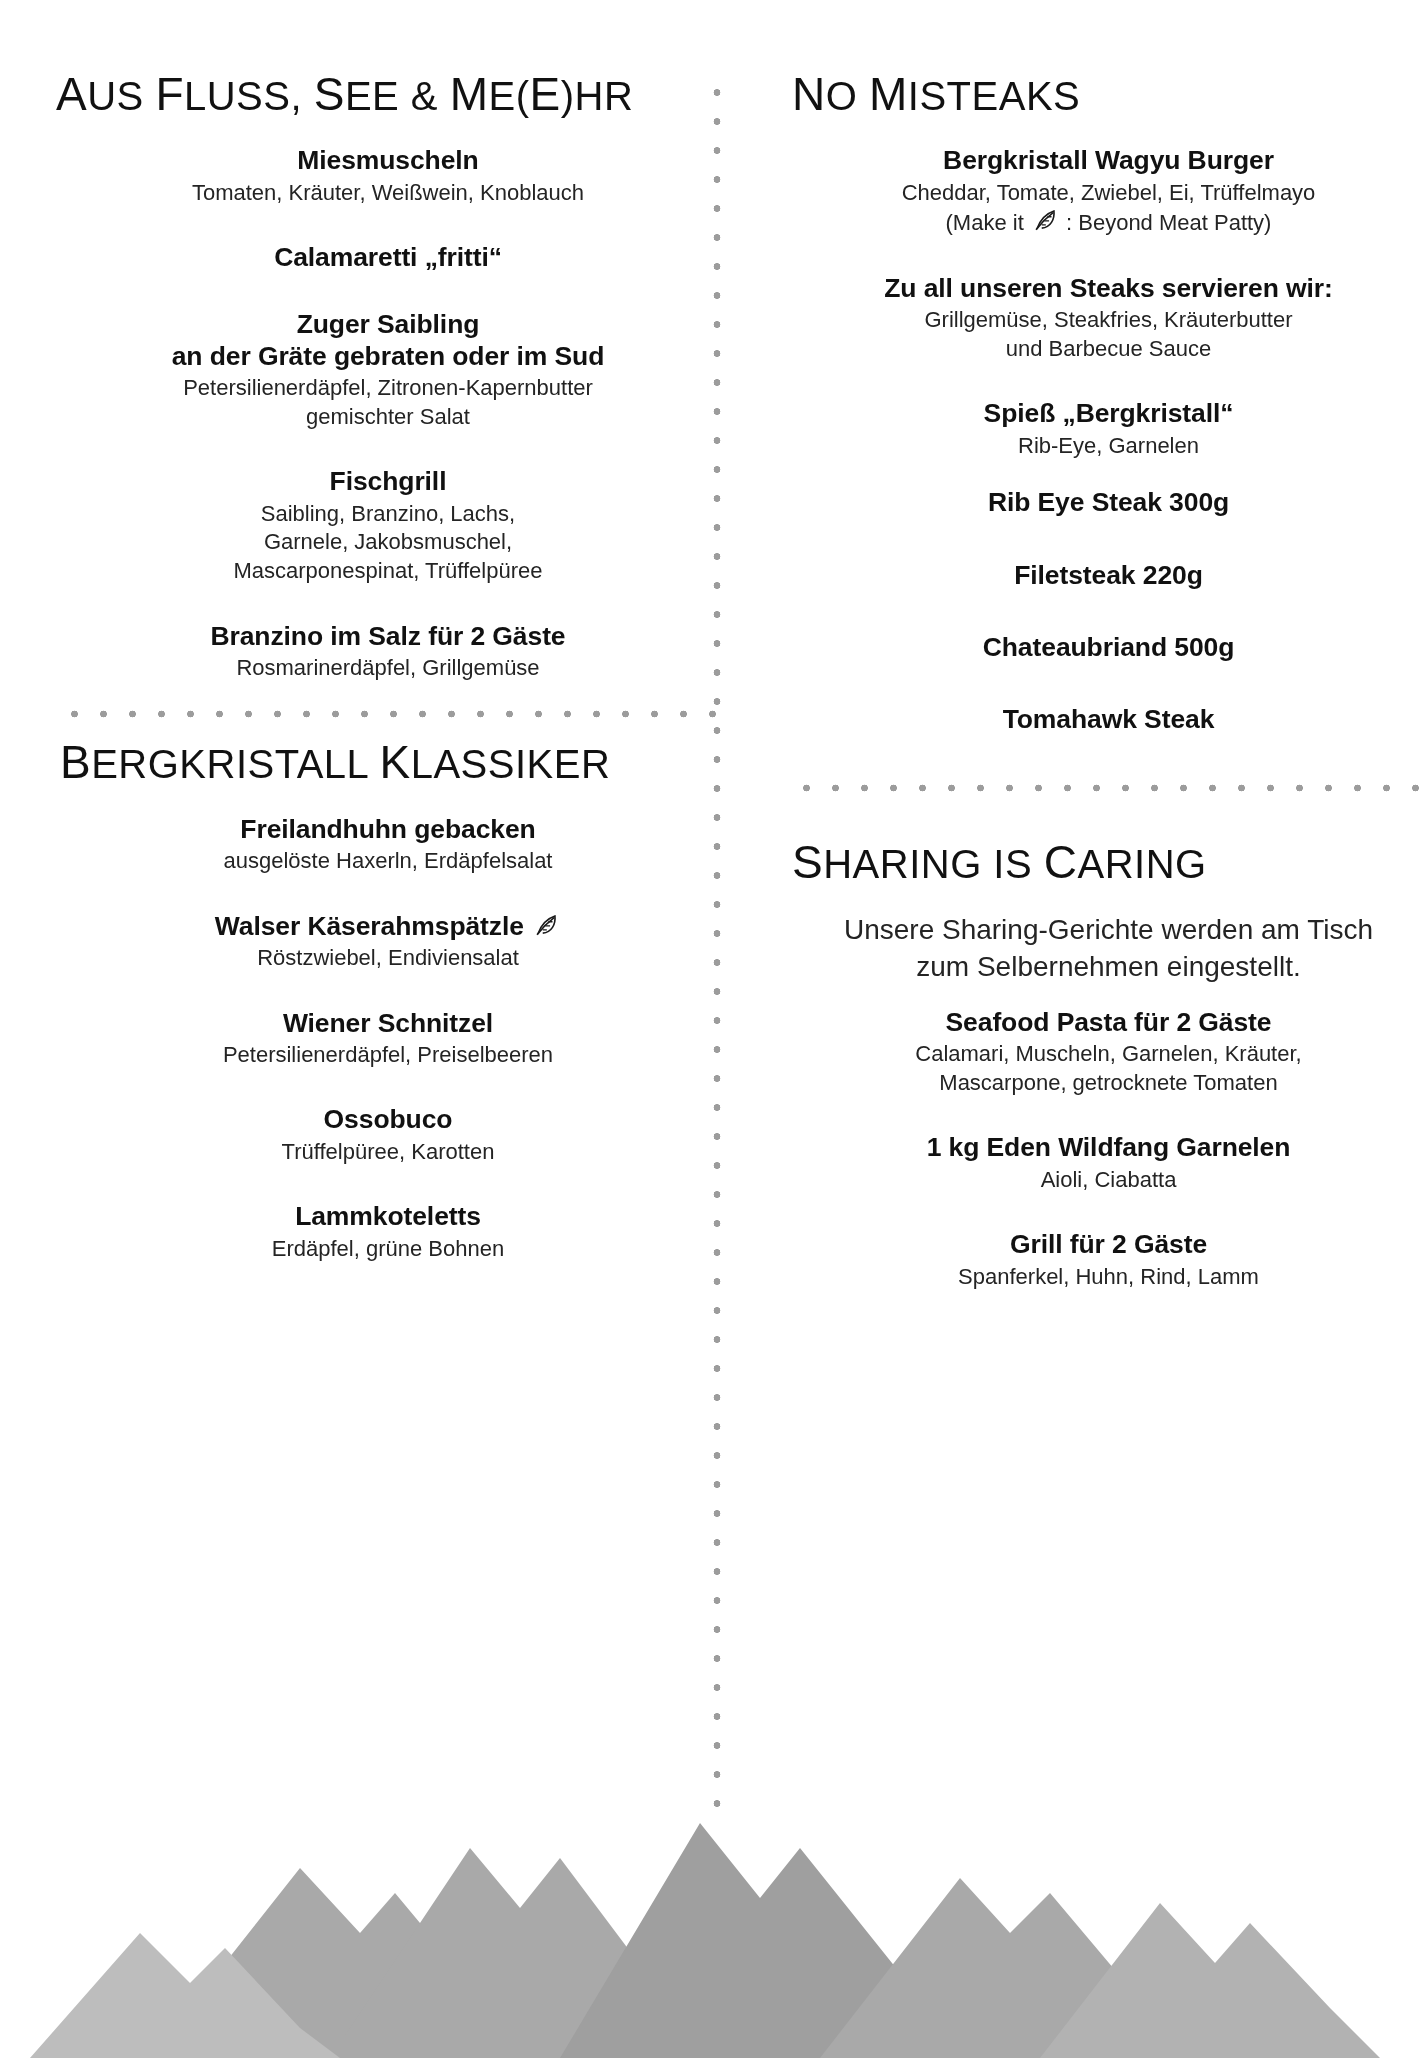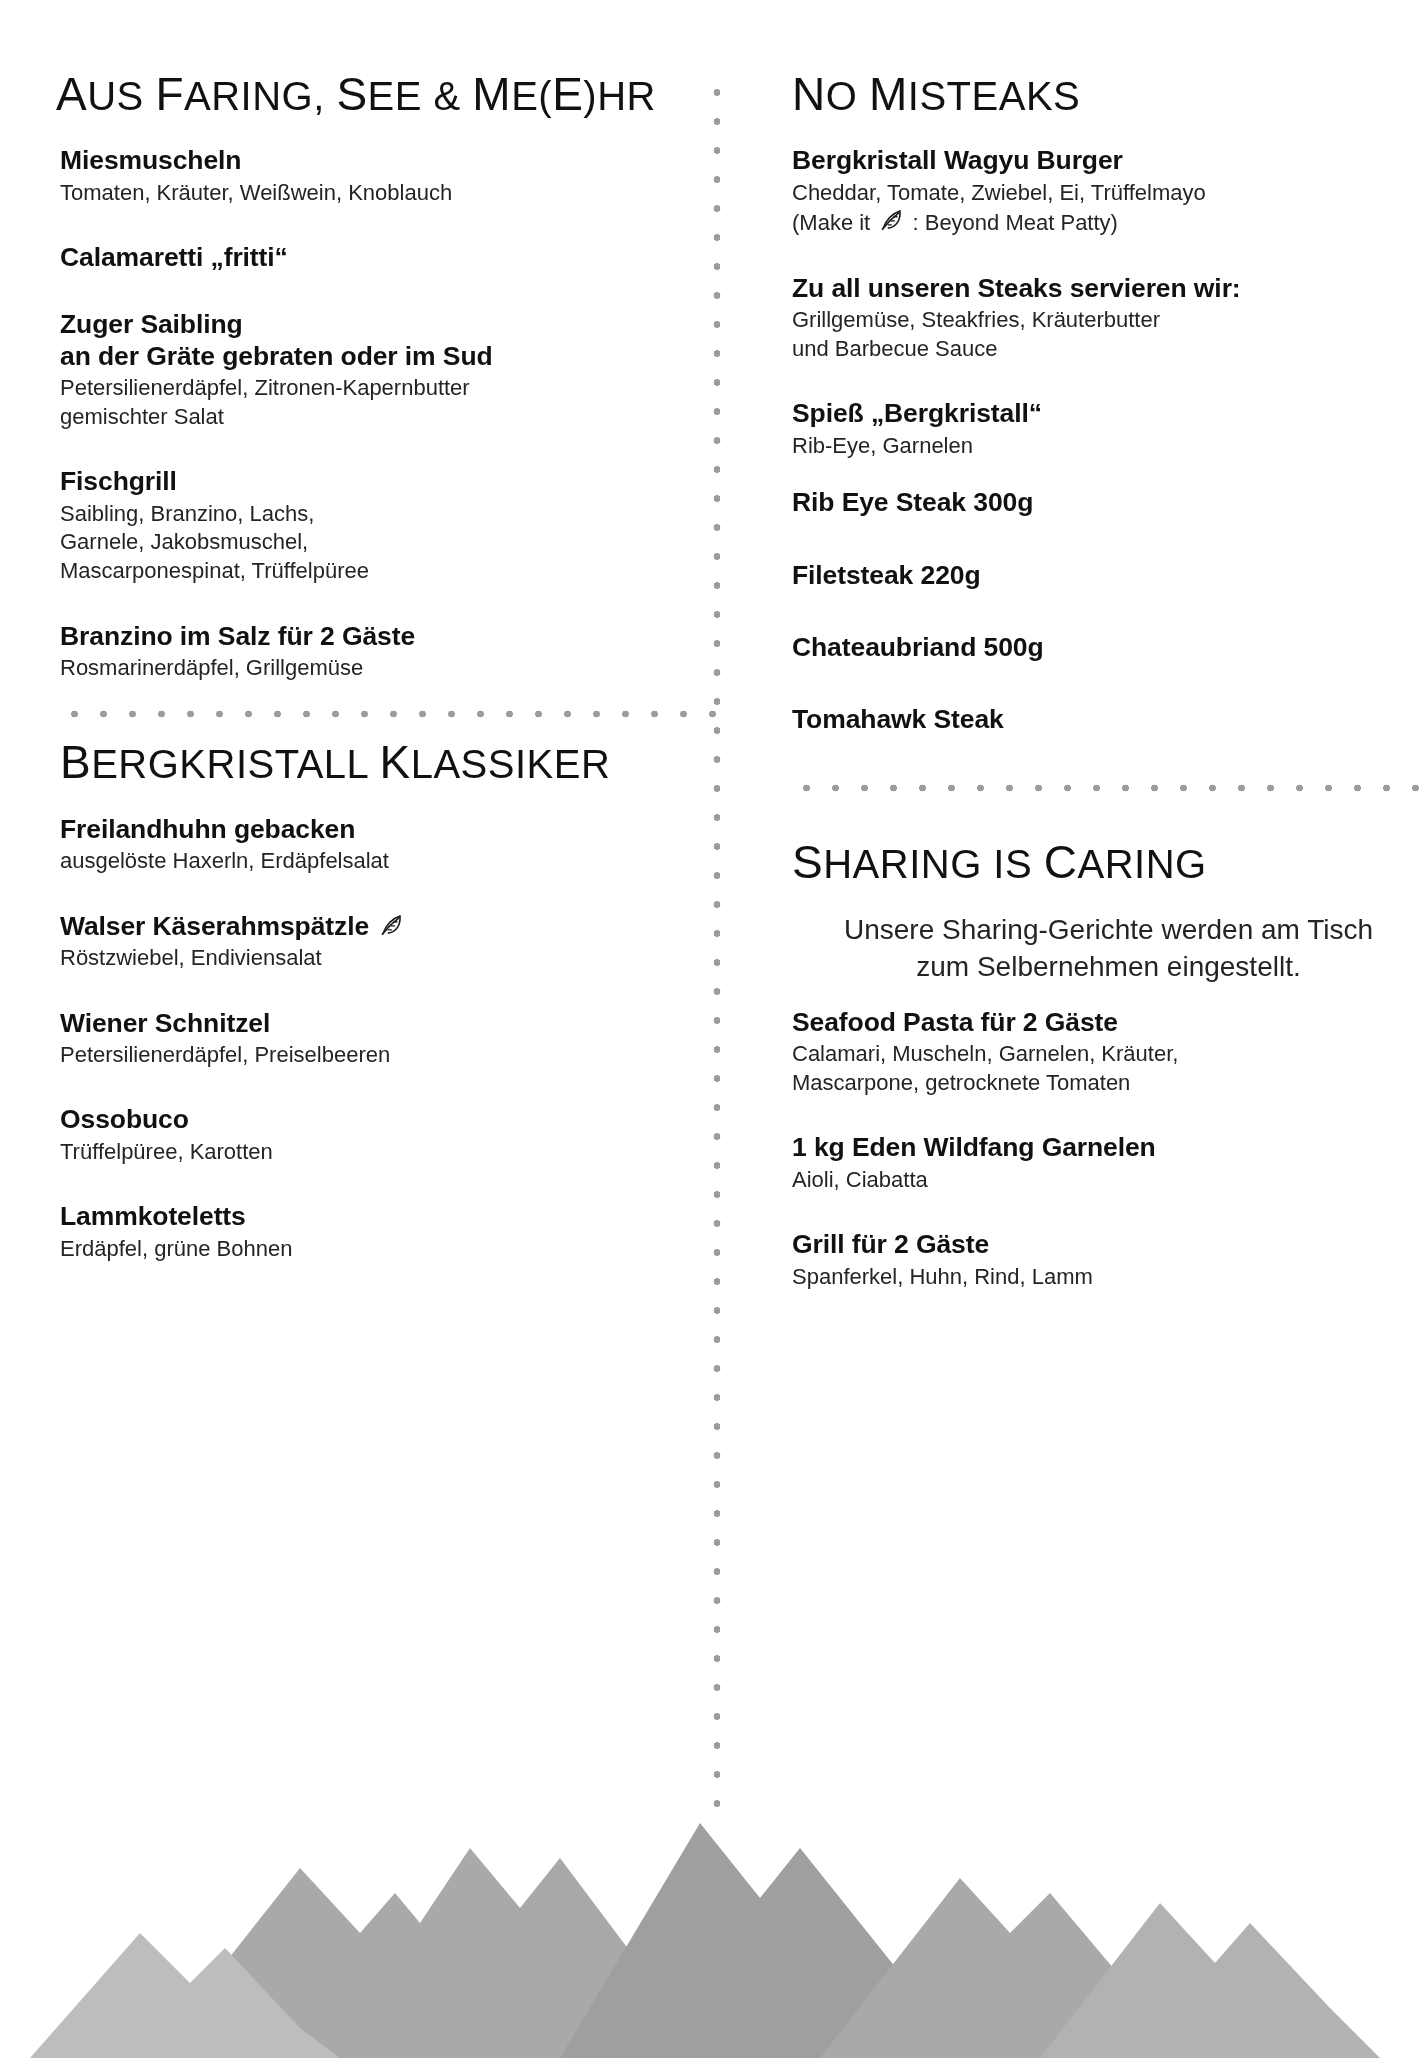--- a/index.html
+++ b/index.html
@@ -85,21 +85,21 @@
     white-space: nowrap;
   }
   .section-title .cap  { font-size: 46px; }
   .section-title .rest { font-size: 40px; }
 
   .title-left-1  { font-size: 40px; text-align: left; margin-left: -4px; }
   .title-left-2  { margin-top: 4px; }
 
   
   .dish {
-    text-align: left;
+    text-align: center;
     margin: 0 0 34px 0;
   }
   .dish:last-child { margin-bottom: 0; }
 
   .dish-name {
     font-weight: bold;
     font-size: 26.5px;
     line-height: 1.22;
     color: #111;
     letter-spacing: -0.1px;
@@ -145,21 +145,21 @@
     <path fill="#b2b2b2" d="M1040,330 L1160,175 L1215,235 L1250,195 L1330,280 L1380,330 Z"></path>
     <path fill="#bdbdbd" d="M30,330 L140,205 L190,255 L225,220 L300,300 L340,330 Z"></path>
   </svg>
 
   <div class="columns">
 
     <div class="col col-left">
 
       <div>
         <div class="section-title title-left-1">
-          <span class="cap">A</span><span class="rest">US </span><span class="cap">F</span><span class="rest">ARING, </span><span class="cap">S</span><span class="rest">EE &amp; </span><span class="cap">M</span><span class="rest">E(</span><span class="cap">E</span><span class="rest">)</span><span class="rest">HR</span>
+          <span class="cap">A</span><span class="rest">US </span><span class="cap">F</span><span class="rest">LUSS, </span><span class="cap">S</span><span class="rest">EE &amp; </span><span class="cap">M</span><span class="rest">E(</span><span class="cap">E</span><span class="rest">)</span><span class="rest">HR</span>
         </div>
 
         <div class="dish">
           <div class="dish-name">Miesmuscheln</div>
           <div class="dish-desc">Tomaten, Kräuter, Weißwein, Knoblauch</div>
         </div>
 
         <div class="dish">
           <div class="dish-name">Calamaretti „fritti“</div>
         </div>

